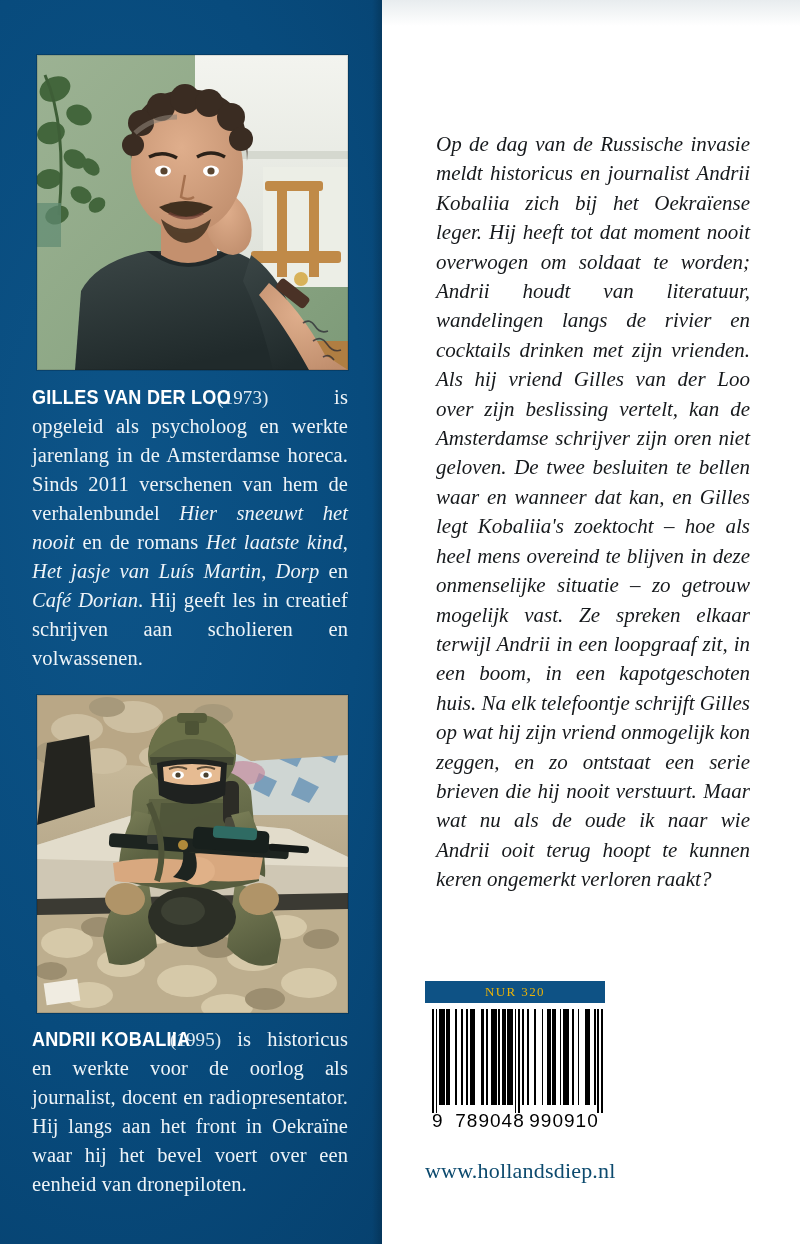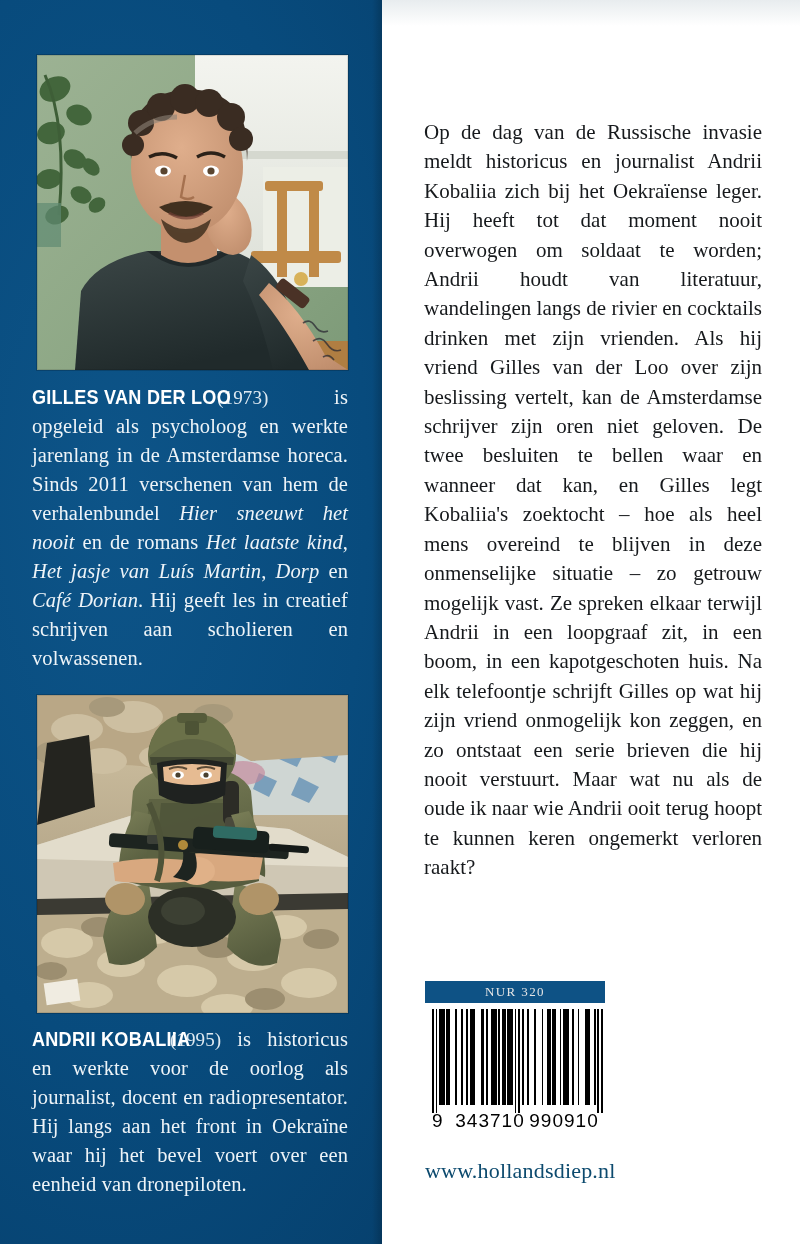--- a/index.html
+++ b/index.html
@@ -115,31 +115,31 @@
     left: 424px;
     top: 118px;
     width: 338px;
     color: #16191c;
     font-family: "Liberation Serif", serif;
     font-size: 21px;
     line-height: 29.4px;
     text-align: justify;
     text-justify: inter-word;
   }
-  .blurb p { margin: 0; }
+  .blurb p { margin: 12px; font-style: italic; }
 
   
   #nur-badge {
     position: absolute;
     left: 425px;
     top: 981px;
     width: 180px;
     height: 22px;
     background: #0e5285;
-    color: #e5e5e5;
+    color: #eab308;
     font-family: "Liberation Serif", serif;
     font-size: 13px;
     letter-spacing: 1.4px;
     display: flex;
     align-items: center;
     justify-content: center;
   }
 
   
   #barcode-block {
@@ -539,21 +539,21 @@
         <span class="bar" style="width:1.8105263157894738px;height:96px;background:transparent"></span>
         <span class="bar" style="width:1.8105263157894738px;height:96px;background:transparent"></span>
         <span class="bar" style="width:1.8105263157894738px;height:96px;background:#000"></span>
         <span class="bar" style="width:1.8105263157894738px;height:96px;background:transparent"></span>
         <span class="bar" style="width:1.8105263157894738px;height:104px;background:#000"></span>
         <span class="bar" style="width:1.8105263157894738px;height:104px;background:transparent"></span>
         <span class="bar" style="width:1.8105263157894738px;height:104px;background:#000"></span>
       </div>
     <div id="barcode-digits">
       <span class="grp g1">9</span>
-      <span class="grp g2">343710</span>
+      <span class="grp g2">789048</span>
       <span class="grp g3">990910</span>
     </div>
   </div>
 
   <div id="website">
     <span>www.hollandsdiep.nl</span>
   </div>
 
 </div>
 

